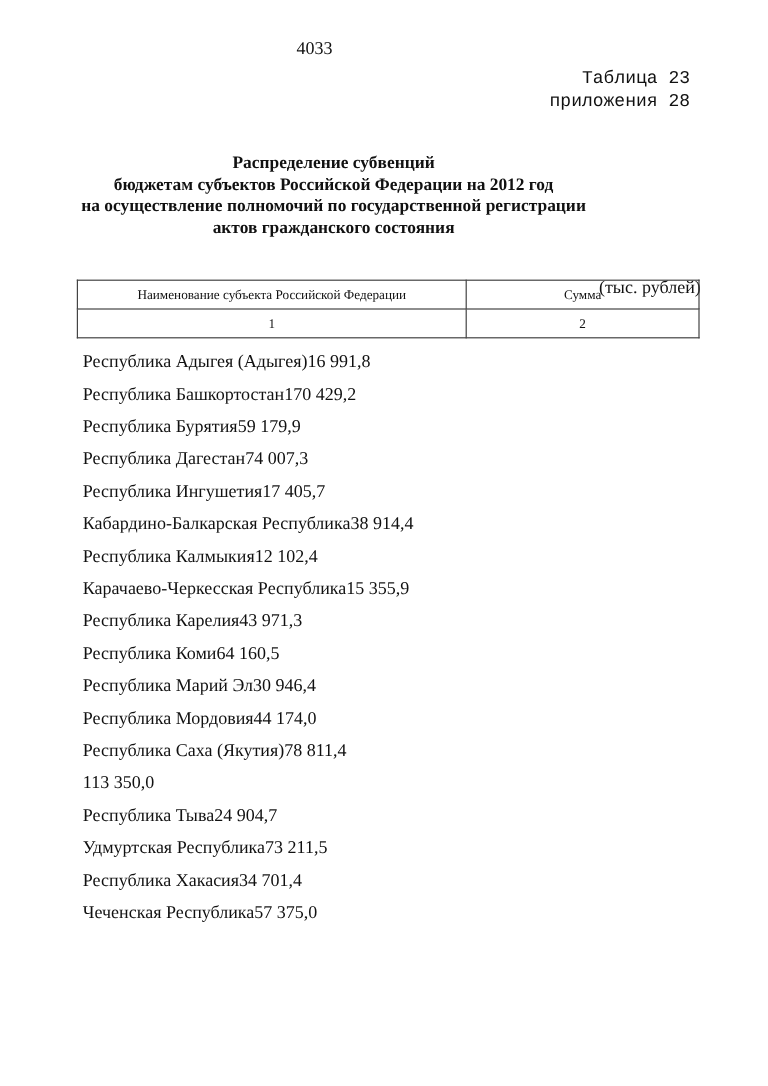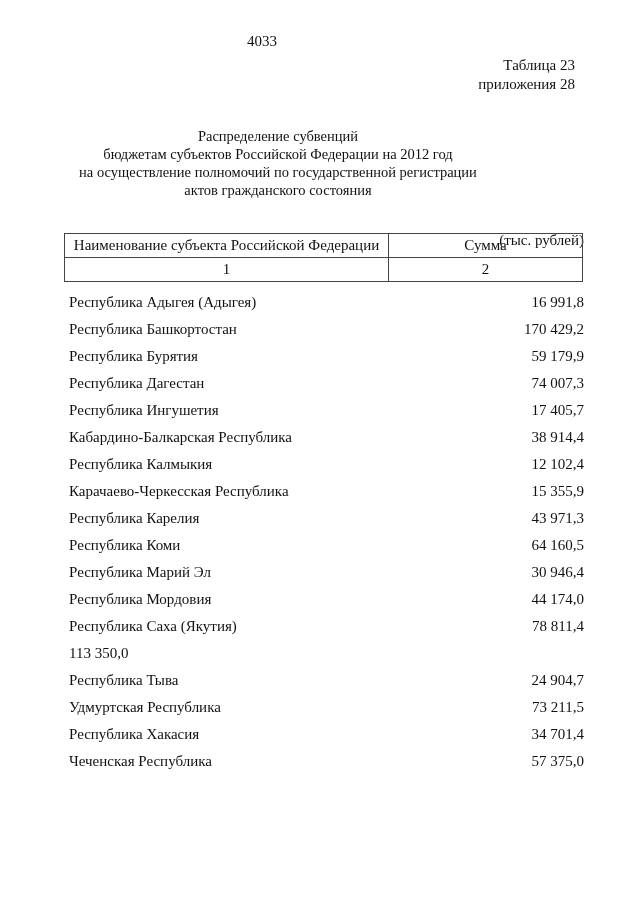--- a/index.html
+++ b/index.html
@@ -7,42 +7,42 @@
       width: 640px; height: 905px; position: relative; overflow: hidden;
       font-family: "Liberation Serif", "DejaVu Serif", serif;
       color: #111111;
     }
     .page-number {
       position: absolute; top: 33px; left: 0; width: 524px;
       text-align: center; font-size: 15px;
     }
     .table-ref {
       position: absolute; top: 56px; right: 65px;
-      text-align: right; font-size: 15px; line-height: 19px;
+      text-align: right; font-size: 15px; line-height: 19px; font-family: Liberation Mono, monospace;
     }
     .title {
       position: absolute; top: 127px; left: 0; width: 556px;
-      text-align: center; font-weight: normal; font-size: 14.5px; line-height: 18px;
+      text-align: center; font-weight: bold; font-size: 14.5px; line-height: 18px;
     }
     .units {
       position: absolute; top: 232px; right: 56px; font-size: 15px;
     }
     .hdr {
       position: absolute; left: 64px; top: 233px; width: 519px;
-      border-collapse: collapse; font-size: 15px;
+      border-collapse: collapse; font-size: 11px;
     }
     .hdr td {
       border: 1px solid #444; text-align: center; padding: 0; height: 23px;
     }
     .hdr td.c1 { width: 323px; }
     .rows {
       position: absolute; left: 69px; top: 289px; width: 515px;
     }
     .row {
-      display: flex; justify-content: space-between; align-items: center;
+      display: flex; justify-content: flex-start; align-items: center;
       height: 27px; font-size: 15px;
     }
   </style>
 </head>
 <body>
 
 <div class="page-number">4033</div>
 
 <div class="table-ref">
   <div>Таблица 23</div>

